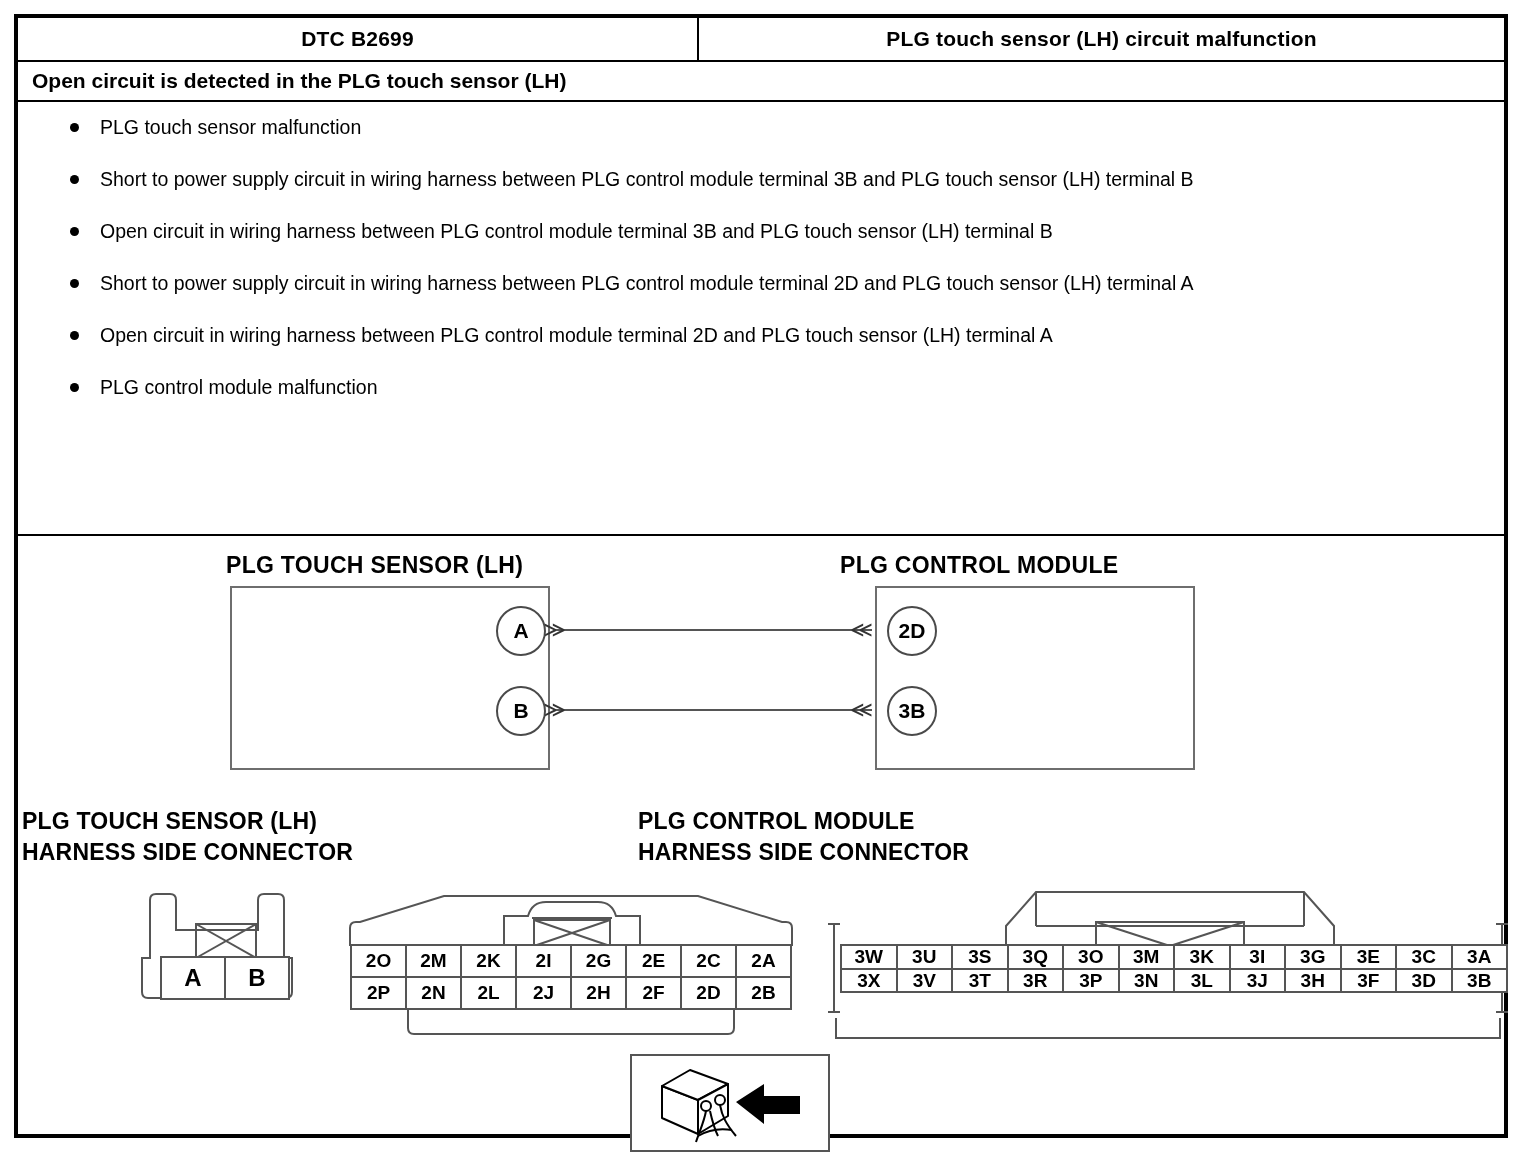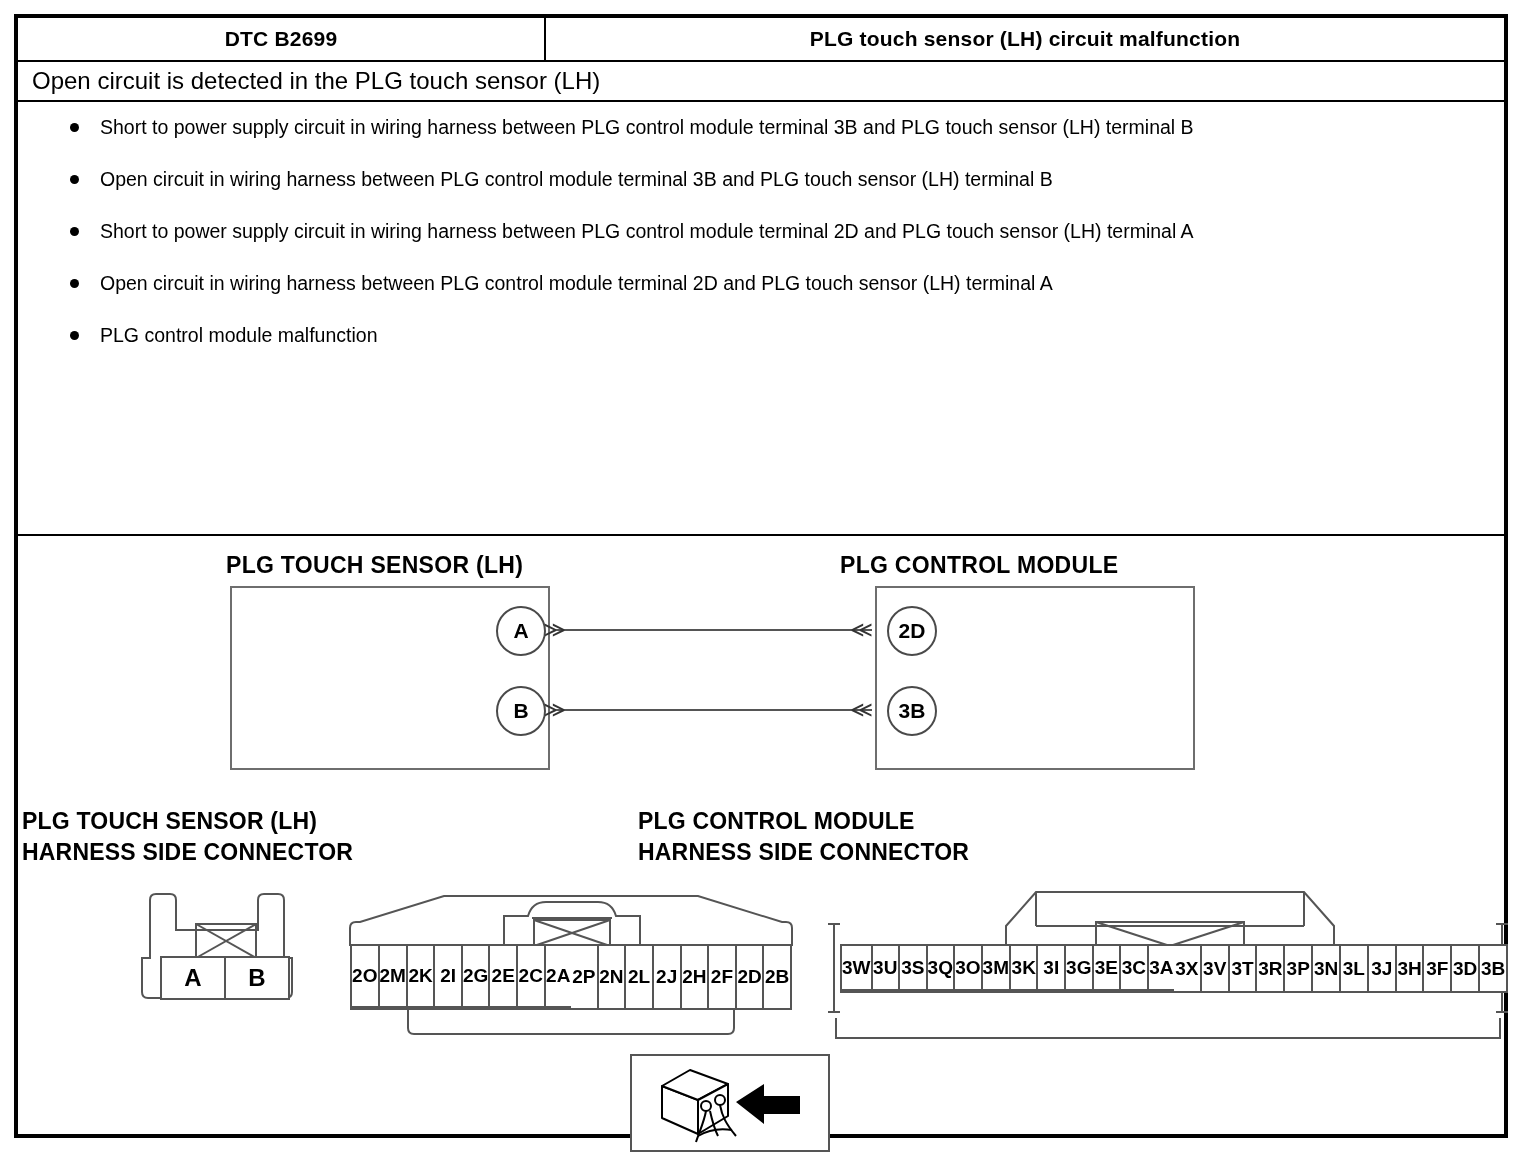--- a/index.html
+++ b/index.html
@@ -36,21 +36,21 @@
     height: 520px;
     box-sizing: border-box;
   }
   .tbl-row {
     display: flex;
     box-sizing: border-box;
     border-bottom: 2px solid #000;
   }
   .tbl-row.last { border-bottom: 2px solid #000; }
   .cell-left {
-    width: 528px;
+    width: 681px;
     box-sizing: border-box;
     border-right: 2px solid #000;
     display: flex;
     align-items: center;
   }
   .cell-right {
     flex: 1;
     box-sizing: border-box;
     display: flex;
     align-items: center;
@@ -69,21 +69,22 @@
 
   .row-detect { height: 40px; }
   .row-detect .cell-left { padding-left: 8px; }
   .row-detect .cell-right { padding-left: 14px; }
   .label-bold {
     font-size: 21px;
     font-weight: bold;
     letter-spacing: 0.1px;
   }
   .detect-text {
-    font-size: 24px;
+    font-size: 21px;
+    font-weight: bold;
   }
 
   .row-cause { height: 434px; }
   .row-cause .cell-left {
     padding-left: 8px;
     align-items: center;
   }
   .row-cause .cell-right {
     align-items: flex-start;
     padding-top: 10px;
@@ -178,21 +179,21 @@
     white-space: pre-line;
   }
 
   
   .pin-grid {
     position: absolute;
     border: 2px solid #555;
     box-sizing: border-box;
     background: #fff;
     display: flex;
-    flex-direction: row;
+    flex-direction: column;
     z-index: 4;
   }
   .pin-row {
     display: flex;
     flex: 1;
   }
   .pin-row.top { border-bottom: 2px solid #555; }
   .pin-cell {
     flex: 1;
     border-right: 2px solid #555;
@@ -247,20 +248,24 @@
 
     <div class="tbl-row row-detect">
       <div class="cell-right">
         <span class="detect-text">Open circuit is detected in the PLG touch sensor (LH)</span>
       </div>
     </div>
 
     <div class="tbl-row row-cause last">
       <div class="cell-right">
         <ul class="cause-list">
+          <li>
+            <span class="bullet-dot"></span>
+            <span>PLG touch sensor malfunction</span>
+          </li>
           <li>
             <span class="bullet-dot"></span>
             <span>Short to power supply circuit in wiring harness between PLG control module terminal 3B and PLG touch sensor (LH) terminal B</span>
           </li>
           <li>
             <span class="bullet-dot"></span>
             <span>Open circuit in wiring harness between PLG control module terminal 3B and PLG touch sensor (LH) terminal B</span>
           </li>
           <li>
             <span class="bullet-dot"></span>

